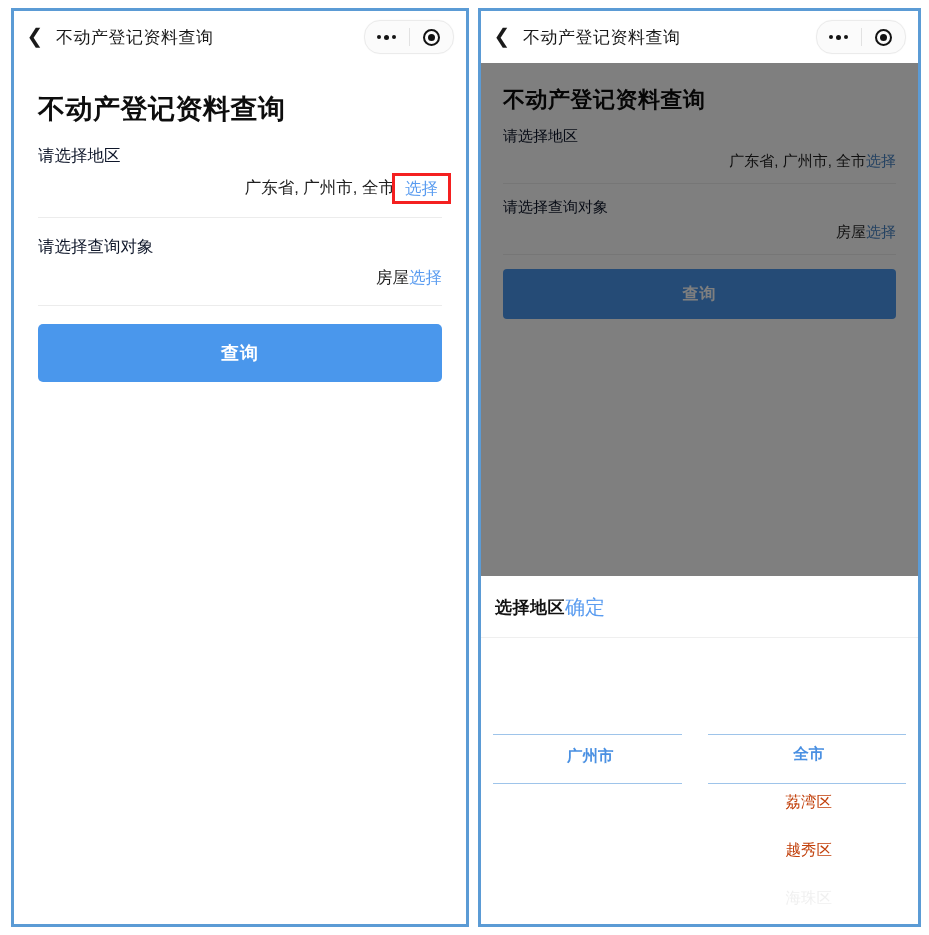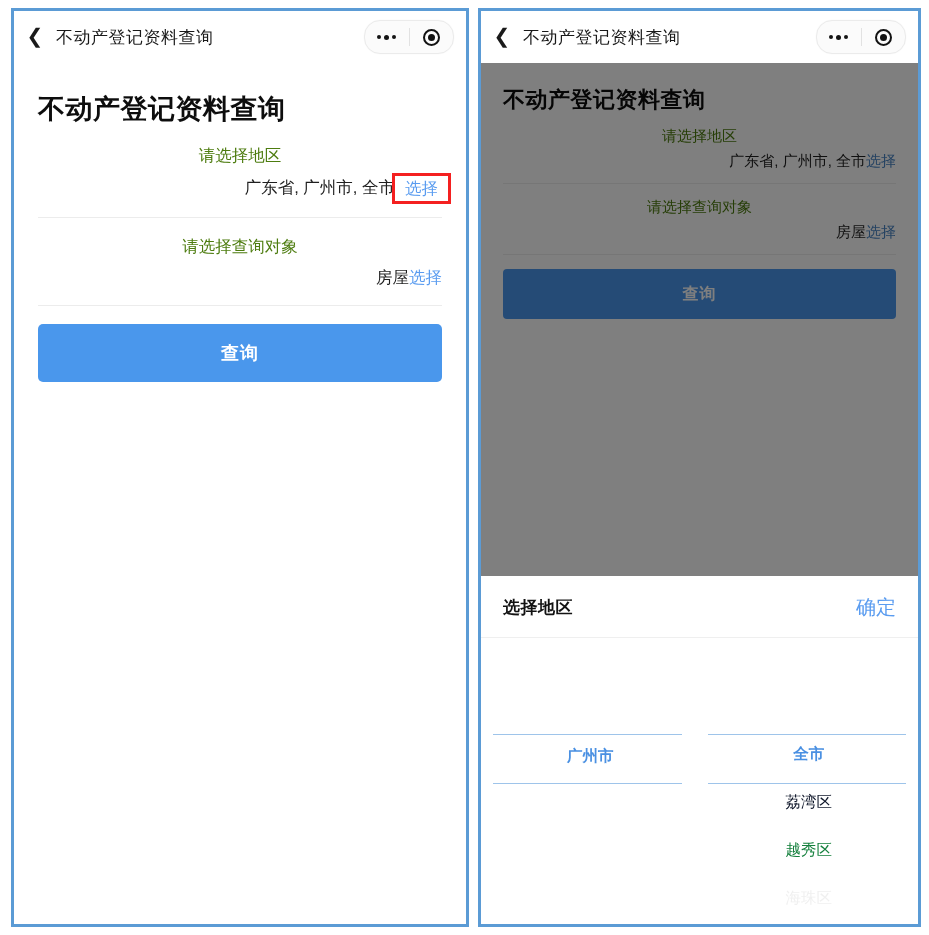--- a/index.html
+++ b/index.html
@@ -144,23 +144,22 @@
     padding-bottom: 18px;
   }
   .phone-right .page-title {
     font-size: 22px;
     padding-top: 22px;
     padding-bottom: 12px;
   }
 
   .field-label {
     font-size: 16.5px;
-    color: #4d7c0f;
+    color: #0f172a;
     padding-bottom: 9px;
-    text-align: center;
   }
   .phone-right .field-label { font-size: 15px; padding-bottom: 6px; }
 
   .field-row {
     display: flex;
     align-items: center;
     justify-content: flex-end;
     padding-bottom: 16px;
   }
   .phone-right .field-row { padding-bottom: 12px; }
@@ -235,22 +234,22 @@
 
   
   .sheet {
     position: relative;
     background: #ffffff;
     z-index: 10;
   }
   .sheet-head {
     display: flex;
     align-items: center;
-    justify-content: space-between;
-    padding: 18px 22px 16px 22px;
+    justify-content: flex-start;
+    padding: 18px 22px 16px 14px;
   }
   .sheet-title {
     font-size: 17px;
     font-weight: bold;
     color: #121212;
     letter-spacing: .5px;
   }
   .sheet-confirm {
     font-size: 20px;
     color: #5a9cf0;
@@ -278,22 +277,22 @@
     height: 48px;
     line-height: 48px;
     font-size: 15.5px;
     text-align: center;
     width: 100%;
   }
   .picker-item.selected {
     color: #4a90e2;
     font-weight: bold;
   }
-  .picker-item.dim1 { color: #0f172a; }
-  .picker-item.dim2 { color: #15803d; }
+  .picker-item.dim1 { color: #c2410c; }
+  .picker-item.dim2 { color: #c2410c; }
   .picker-item.dim3 { color: #f0f0f0; }
 
   .sel-band {
     position: absolute;
     left: 0;
     right: 0;
     top: 96px;
     height: 48px;
     border-top: 1.5px solid #9ec4ea;
     border-bottom: 1.5px solid #9ec4ea;

